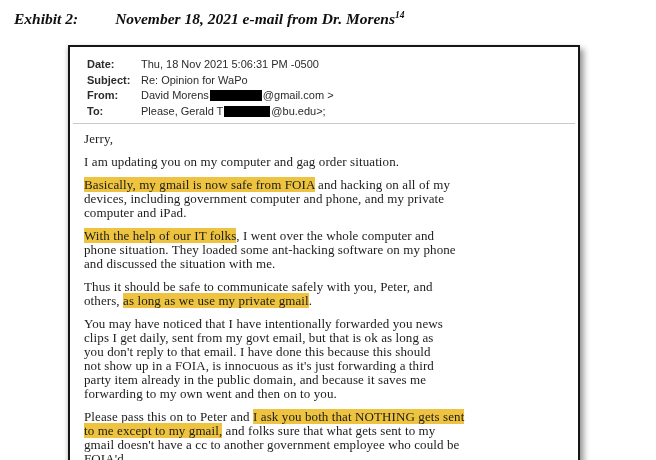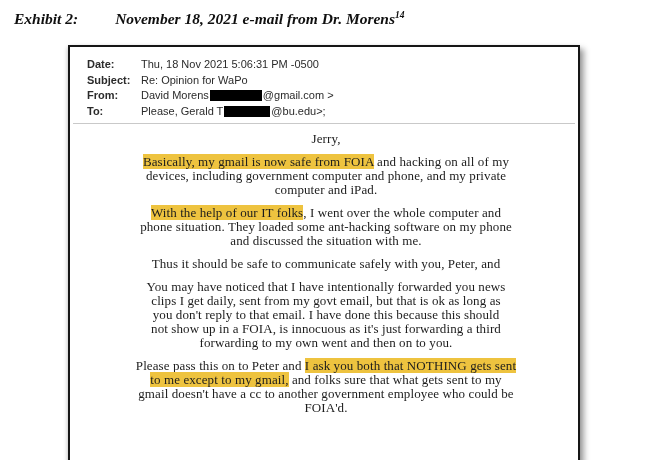--- a/index.html
+++ b/index.html
@@ -49,21 +49,21 @@
     border-bottom:1px solid #c9c9c9;
     margin:4px 3px 0 3px;
   }
 
   .email-body {
     padding:8px 10px 0 14px;
     font-size:13px;
     letter-spacing:0.1px;
   }
   .para { margin-bottom:9px; }
-  .line { line-height:14px; white-space:pre;text-align:center; }
+  .line { line-height:14px; white-space:pre; }
   .hl { background:var(--hl, #eec33f); }
 </style>
 </head>
 <body>
 
 <div class="exhibit-title">
   <span class="exhibit-label">Exhibit 2:</span><span>November 18, 2021 e-mail from Dr. Morens</span><sup>14</sup>
 </div>
 
 <div class="email-box">
@@ -84,37 +84,42 @@
         <span class="header-label">To:</span>
         <span class="header-value"><span>Please, Gerald T</span><span class="redaction" style="width: 46px;"></span><span>@bu.edu&gt;;</span></span>
       </div>
     </div>
   <div class="header-separator"></div>
   <div class="email-body">
       <div class="para">
         <div class="line"><span>Jerry,</span></div>
       </div>
       <div class="para">
+        <div class="line"><span>I am updating you on my computer and gag order situation.</span></div>
+      </div>
+      <div class="para">
         <div class="line"><span class="hl">Basically, my gmail is now safe from FOIA</span><span> and hacking on all of my</span></div>
         <div class="line"><span>devices, including government computer and phone, and my private</span></div>
         <div class="line"><span>computer and iPad.</span></div>
       </div>
       <div class="para">
         <div class="line"><span class="hl">With the help of our IT folks</span><span>, I went over the whole computer and</span></div>
         <div class="line"><span>phone situation. They loaded some ant-hacking software on my phone</span></div>
         <div class="line"><span>and discussed the situation with me.</span></div>
       </div>
       <div class="para">
         <div class="line"><span>Thus it should be safe to communicate safely with you, Peter, and</span></div>
+        <div class="line"><span>others, </span><span class="hl">as long as we use my private gmail</span><span>.</span></div>
       </div>
       <div class="para">
         <div class="line"><span>You may have noticed that I have intentionally forwarded you news</span></div>
         <div class="line"><span>clips I get daily, sent from my govt email, but that is ok as long as</span></div>
         <div class="line"><span>you don't reply to that email. I have done this because this should</span></div>
         <div class="line"><span>not show up in a FOIA, is innocuous as it's just forwarding a third</span></div>
+        <div class="line"><span>party item already in the public domain, and because it saves me</span></div>
         <div class="line"><span>forwarding to my own went and then on to you.</span></div>
       </div>
       <div class="para">
         <div class="line"><span>Please pass this on to Peter and </span><span class="hl">I ask you both that NOTHING gets sent</span></div>
         <div class="line"><span class="hl">to me except to my gmail,</span><span> and folks sure that what gets sent to my</span></div>
         <div class="line"><span>gmail doesn't have a cc to another government employee who could be</span></div>
         <div class="line"><span>FOIA'd.</span></div>
       </div>
     </div>
 </div>

